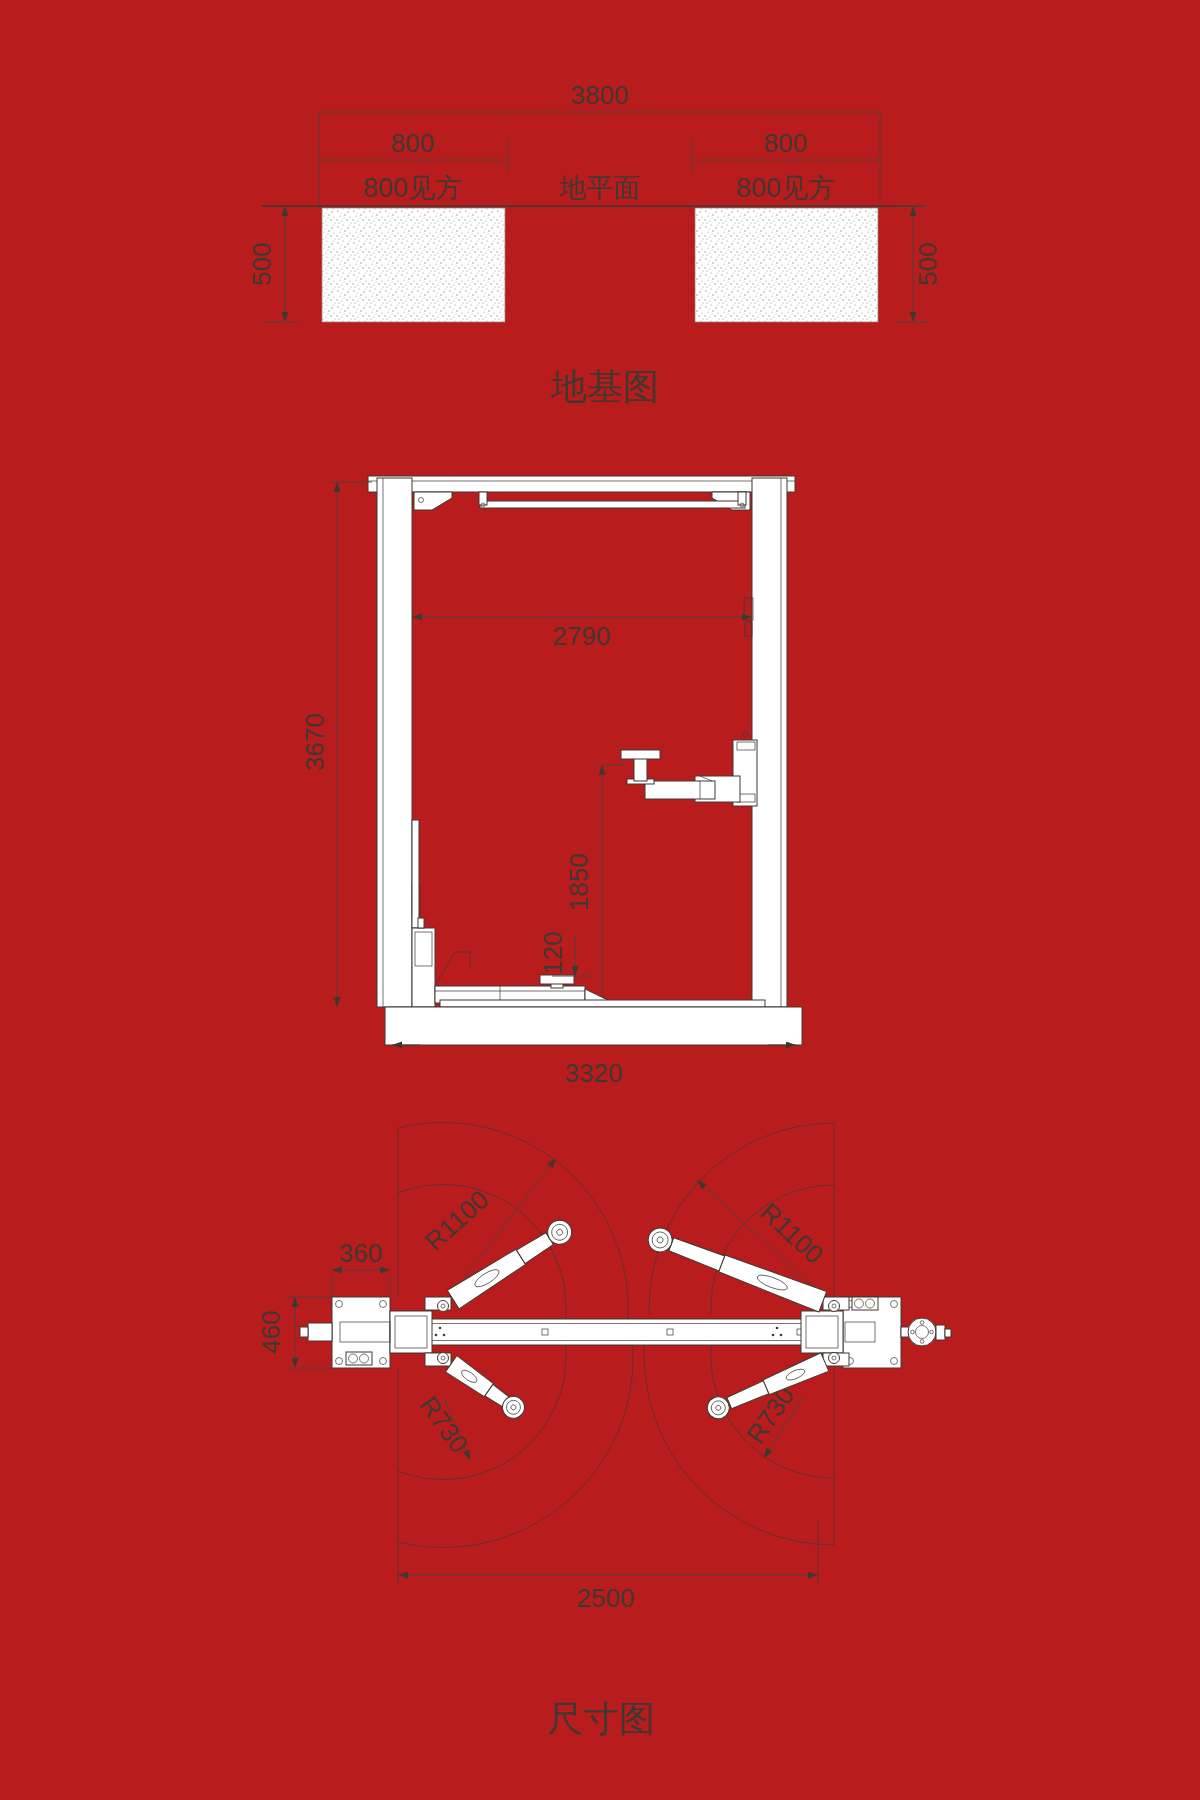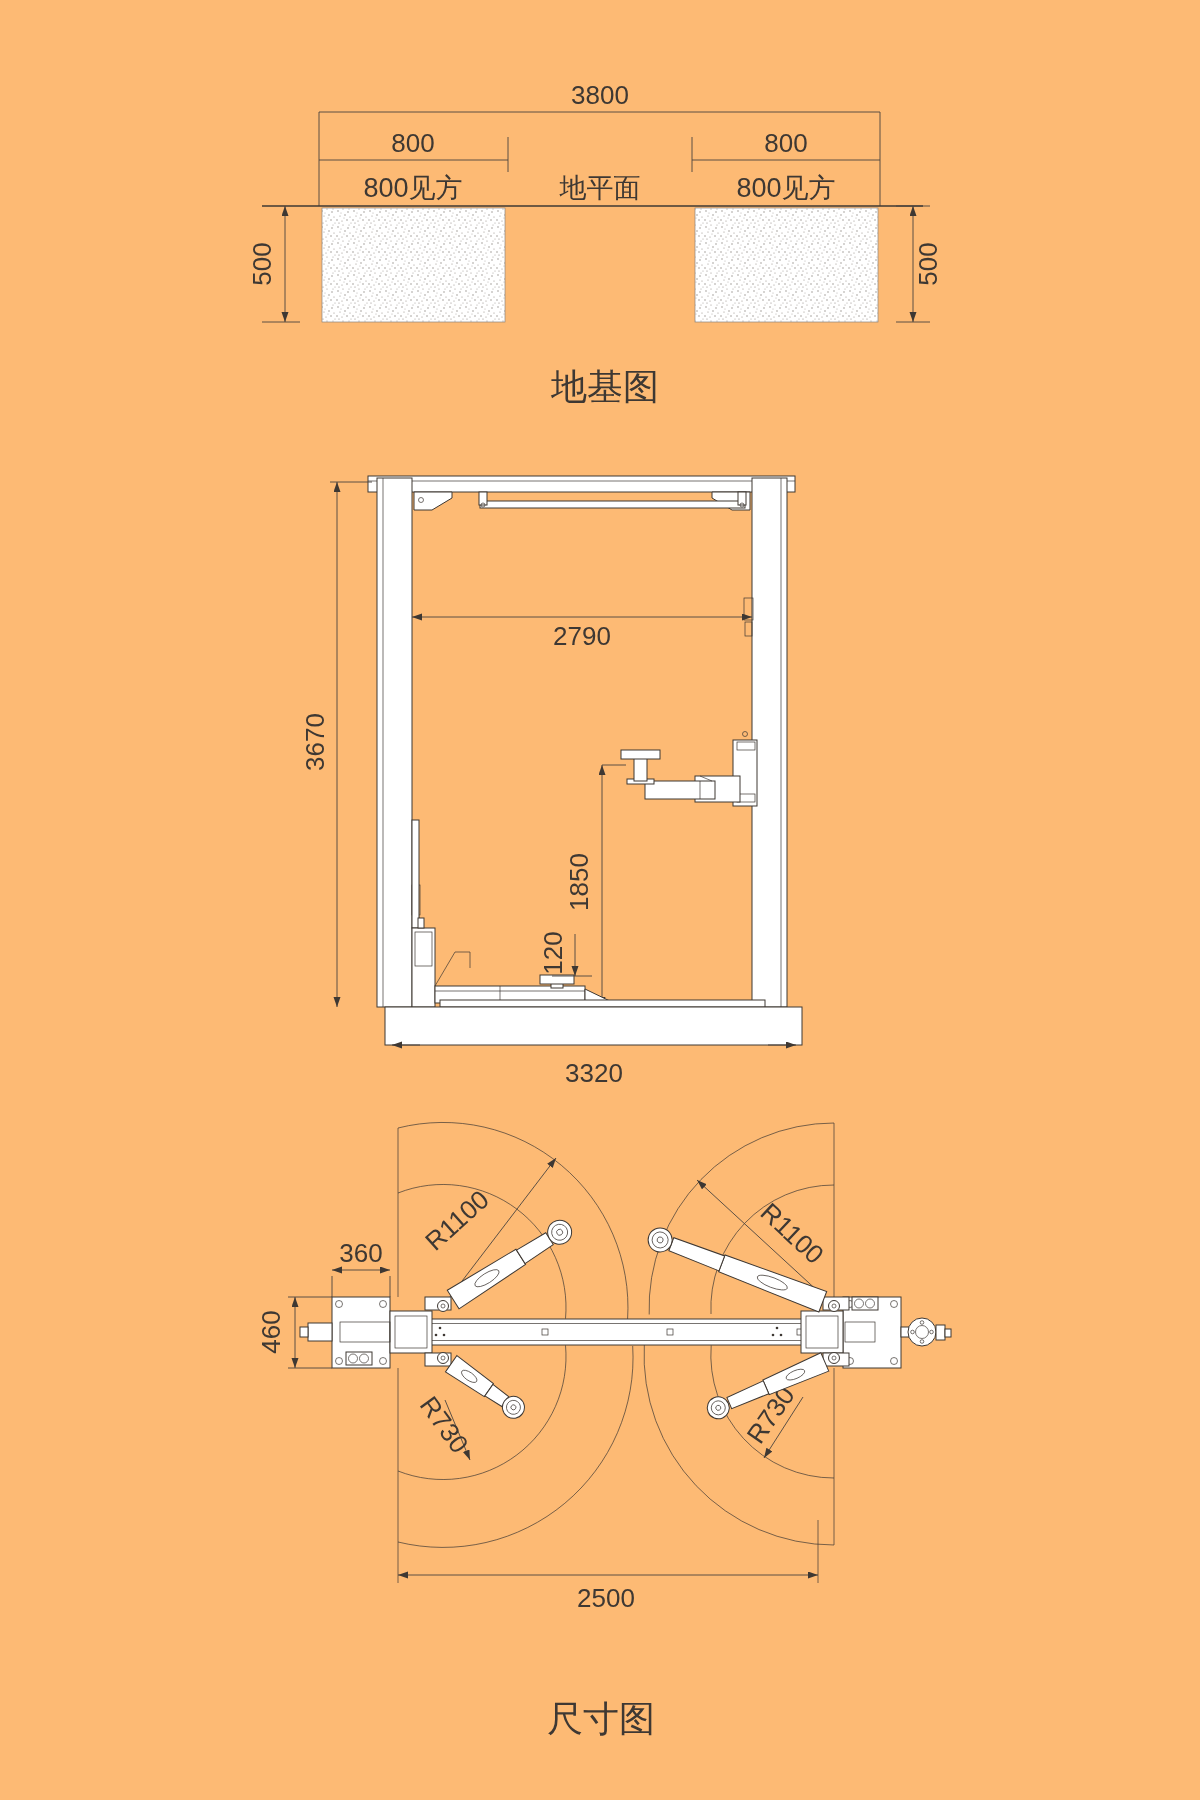--- a/index.html
+++ b/index.html
@@ -1,16 +1,16 @@
 <!DOCTYPE html>
 <html><head>
 <meta charset="utf-8">
 <style>
   html,body{margin:0;padding:0;background:#ffffff;}
-  .sheet{width:1200px;height:1800px;position:relative;background:#fdba74;margin:0 auto;}
+  .sheet{width:1200px;height:1800px;position:relative;background:#b91c1c;margin:0 auto;}
   svg{display:block;font-family:"Liberation Sans","DejaVu Sans",sans-serif;}
   .dimtext{font-size:26px;fill:#3e3833;}
   .cjk{font-size:27px;fill:#3e3833;}
   .title{font-size:36px;fill:#3e3833;}
   .s2 {stroke:#3e3833;stroke-width:1.6;fill:none;}
   .sd {stroke:#4a443f;stroke-width:0.9;fill:none;}
   .sf {stroke:#3e3833;stroke-width:1.0;fill:#ffffff;}
   .thin{stroke:#3e3833;stroke-width:0.7;fill:none;}
 </style>
 </head>

